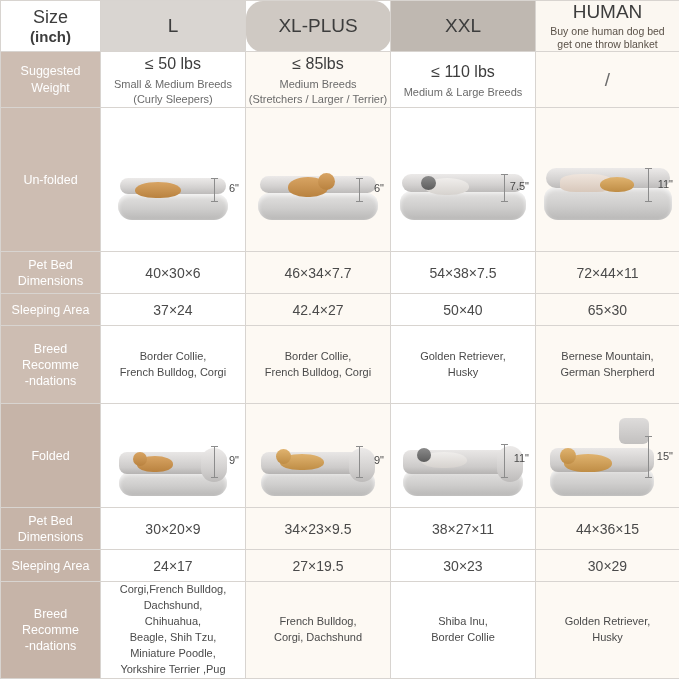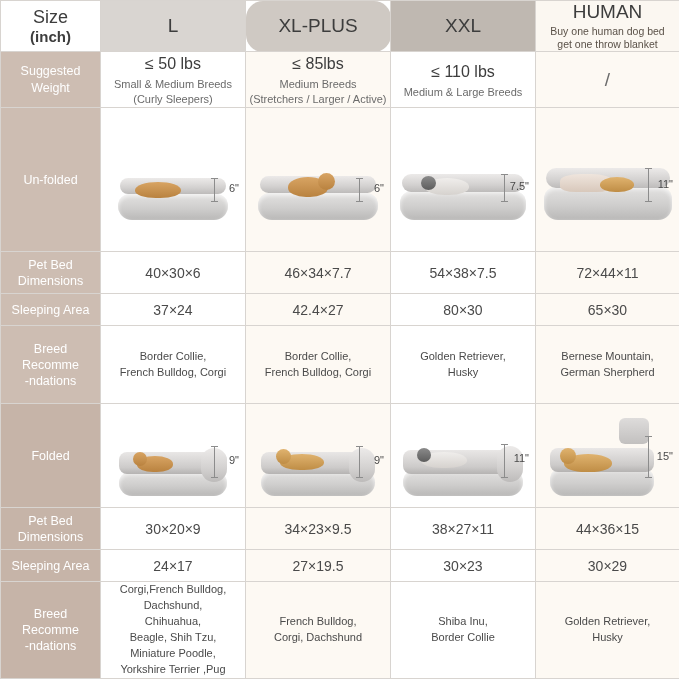--- a/index.html
+++ b/index.html
@@ -206,21 +206,21 @@
     <td class="rowlabel lbl-a" style="white-space:pre-line">Suggested
 Weight</td>
     <td class="cell bg-white">
       <span class="weight-main">≤ 50 lbs</span>
       <span class="weight-sub" style="white-space:pre-line">Small &amp; Medium Breeds
 (Curly Sleepers)</span>
     </td>
     <td class="cell bg-cream">
       <span class="weight-main">≤ 85lbs</span>
       <span class="weight-sub" style="white-space:pre-line">Medium Breeds
-(Stretchers / Larger / Active)</span>
+(Stretchers / Larger / Terrier)</span>
     </td>
     <td class="cell bg-white">
       <span class="weight-main">≤ 110 lbs</span>
       <span class="weight-sub" style="white-space:pre-line">Medium &amp; Large Breeds</span>
     </td>
     <td class="cell bg-cream">
       <span class="slash">/</span>
     </td>
   </tr>
 
@@ -285,21 +285,21 @@
     <td class="cell bg-white">40×30×6</td>
     <td class="cell bg-cream">46×34×7.7</td>
     <td class="cell bg-white">54×38×7.5</td>
     <td class="cell bg-cream">72×44×11</td>
   </tr>
 
   <tr style="height:32px;">
     <td class="rowlabel lbl-a">Sleeping Area</td>
     <td class="cell bg-white">37×24</td>
     <td class="cell bg-cream">42.4×27</td>
-    <td class="cell bg-white">80×30</td>
+    <td class="cell bg-white">50×40</td>
     <td class="cell bg-cream">65×30</td>
   </tr>
 
   <tr style="height:78px;">
     <td class="rowlabel lbl-a" style="white-space:pre-line">Breed
 Recomme
 -ndations</td>
     <td class="cell small bg-white" style="white-space:pre-line">Border Collie,
 French Bulldog, Corgi</td>
     <td class="cell small bg-cream" style="white-space:pre-line">Border Collie,

